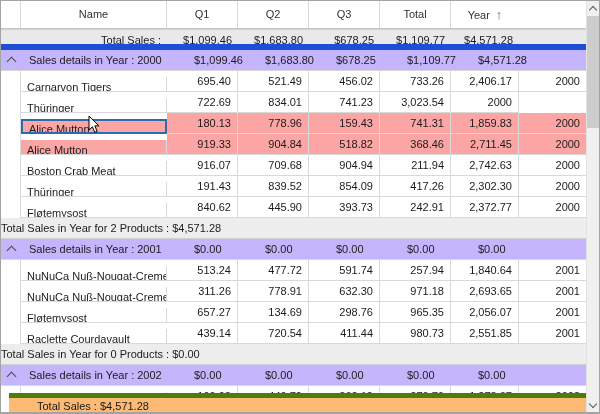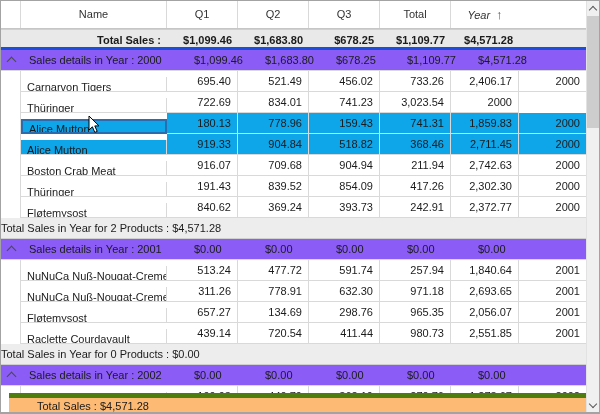--- a/index.html
+++ b/index.html
@@ -3,38 +3,38 @@
 <meta charset="utf-8">
 <style>
   html,body{margin:0;padding:0;background:#fff;}
   .app{position:relative;width:600px;height:414px;box-sizing:border-box;
        border:1px solid #a3a3a3;border-bottom-width:2px;overflow:hidden;
        font-family:"Liberation Sans",sans-serif;background:#fff;}
   .gridarea{position:absolute;left:0;top:0;width:586px;height:411px;overflow:hidden;}
   .r{display:grid;grid-template-columns:20px 146px 71px 71px 71px 71px 68px 68px;
      height:21px;box-sizing:border-box;}
   .capr{display:grid;grid-template-columns:20px 165px 71px 71px 71px 71px 68px 1fr;
-     height:21px;box-sizing:border-box;background:#8b5cf6;border-bottom:1px solid #d9d9d9;}
+     height:21px;box-sizing:border-box;background:#c4b5fd;border-bottom:1px solid #d9d9d9;}
   .c{font-size:11px;line-height:20px;color:#1b1b1b;box-sizing:border-box;
      overflow:hidden;white-space:nowrap;}
   .num{text-align:right;padding-right:6px;}
   .nm{text-align:left;padding-left:6px;margin-top:6px;}
   .capv{text-align:left;padding-left:8px;overflow:visible;}
   
   .hdr{height:28px;border-bottom:1px solid #c6c6c6;background:#fff;}
   .hdr .c{line-height:27px;text-align:center;color:#333;border-right:1px solid #d9d9d9;}
-  .hdr .c:last-child{border-right:none;font-style:italic;}
+  .hdr .c:last-child{border-right:none;}
   
   .dr .c{border-right:1px solid #d9d9d9;border-bottom:1px solid #d9d9d9;}
   .dr .ind{border-bottom:none;background:#fff;}
-  .sel .c{background:#0ea5e9;}
+  .sel .c{background:#fca5a5;}
   .sel .ind{background:#fff;}
   .focuscell{border:2px solid #2a6cad !important;line-height:17px;}
   
-  .sumr{background:#e9e9e9;border-bottom:3px solid #1d4ed8;border-top:1px solid #d0d0d0;font-weight:bold;}
+  .sumr{background:#e9e9e9;border-bottom:6px solid #1d4ed8;border-top:1px solid #d0d0d0;}
   .gfoot{display:block;height:21px;box-sizing:border-box;background:#ededed;
          border-bottom:1px solid #d0d0d0;}
   .gfoot .c{}
   
   .caret{display:flex;align-items:center;justify-content:center;}
   .chev{width:6px;height:6px;border-left:1.6px solid #4a4a4a;border-top:1.6px solid #4a4a4a;
         transform:rotate(45deg);margin-top:3px;}
   .capt{padding-left:8px;color:#1b1b1b;}
   .sorticon{display:inline-block;margin-left:6px;color:#555;font-size:13px;}
   
@@ -159,21 +159,21 @@
       <div class="c num">854.09</div>
       <div class="c num">417.26</div>
       <div class="c num">2,302.30</div>
       <div class="c num">2000</div>
     </div>
 
     <div class="r dr">
       <div class="c ind"></div>
       <div class="c nm">Fløtemysost</div>
       <div class="c num">840.62</div>
-      <div class="c num">369.24</div>
+      <div class="c num">445.90</div>
       <div class="c num">393.73</div>
       <div class="c num">242.91</div>
       <div class="c num">2,372.77</div>
       <div class="c num">2000</div>
     </div>
 
     <div class="gfoot">
       <div class="c">Total Sales in Year for 2 Products : $4,571.28</div>
     </div>
 

